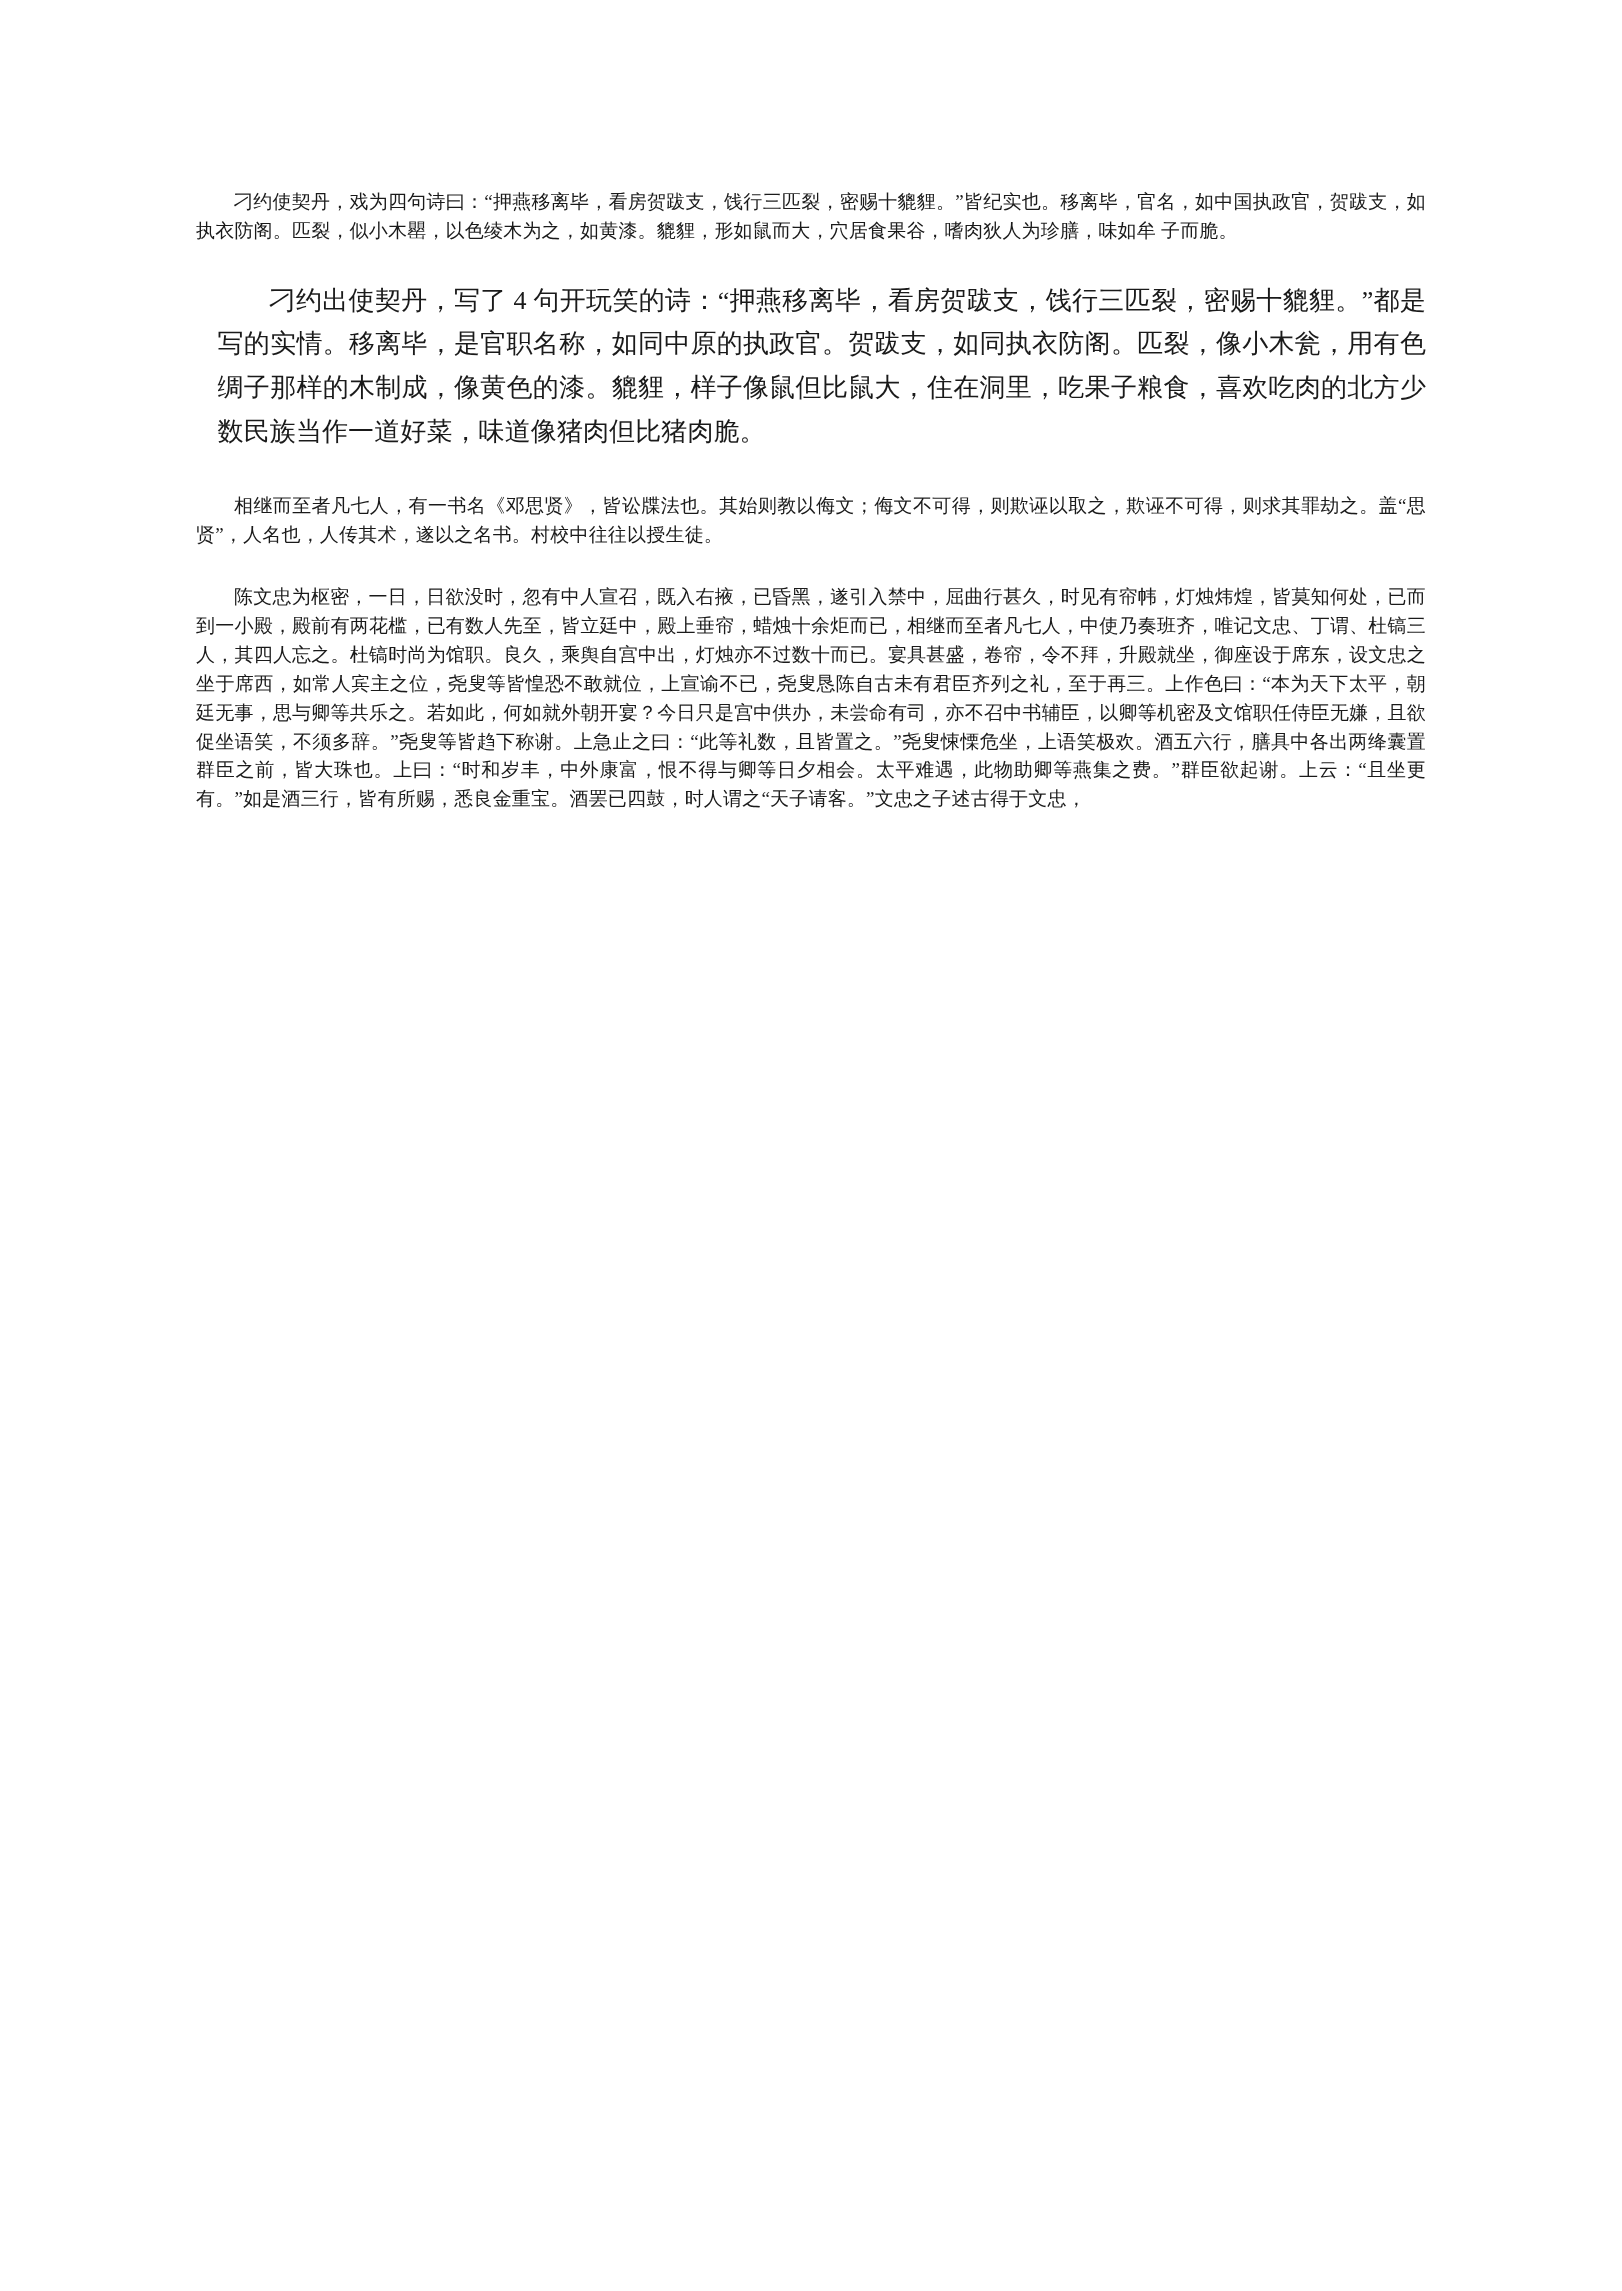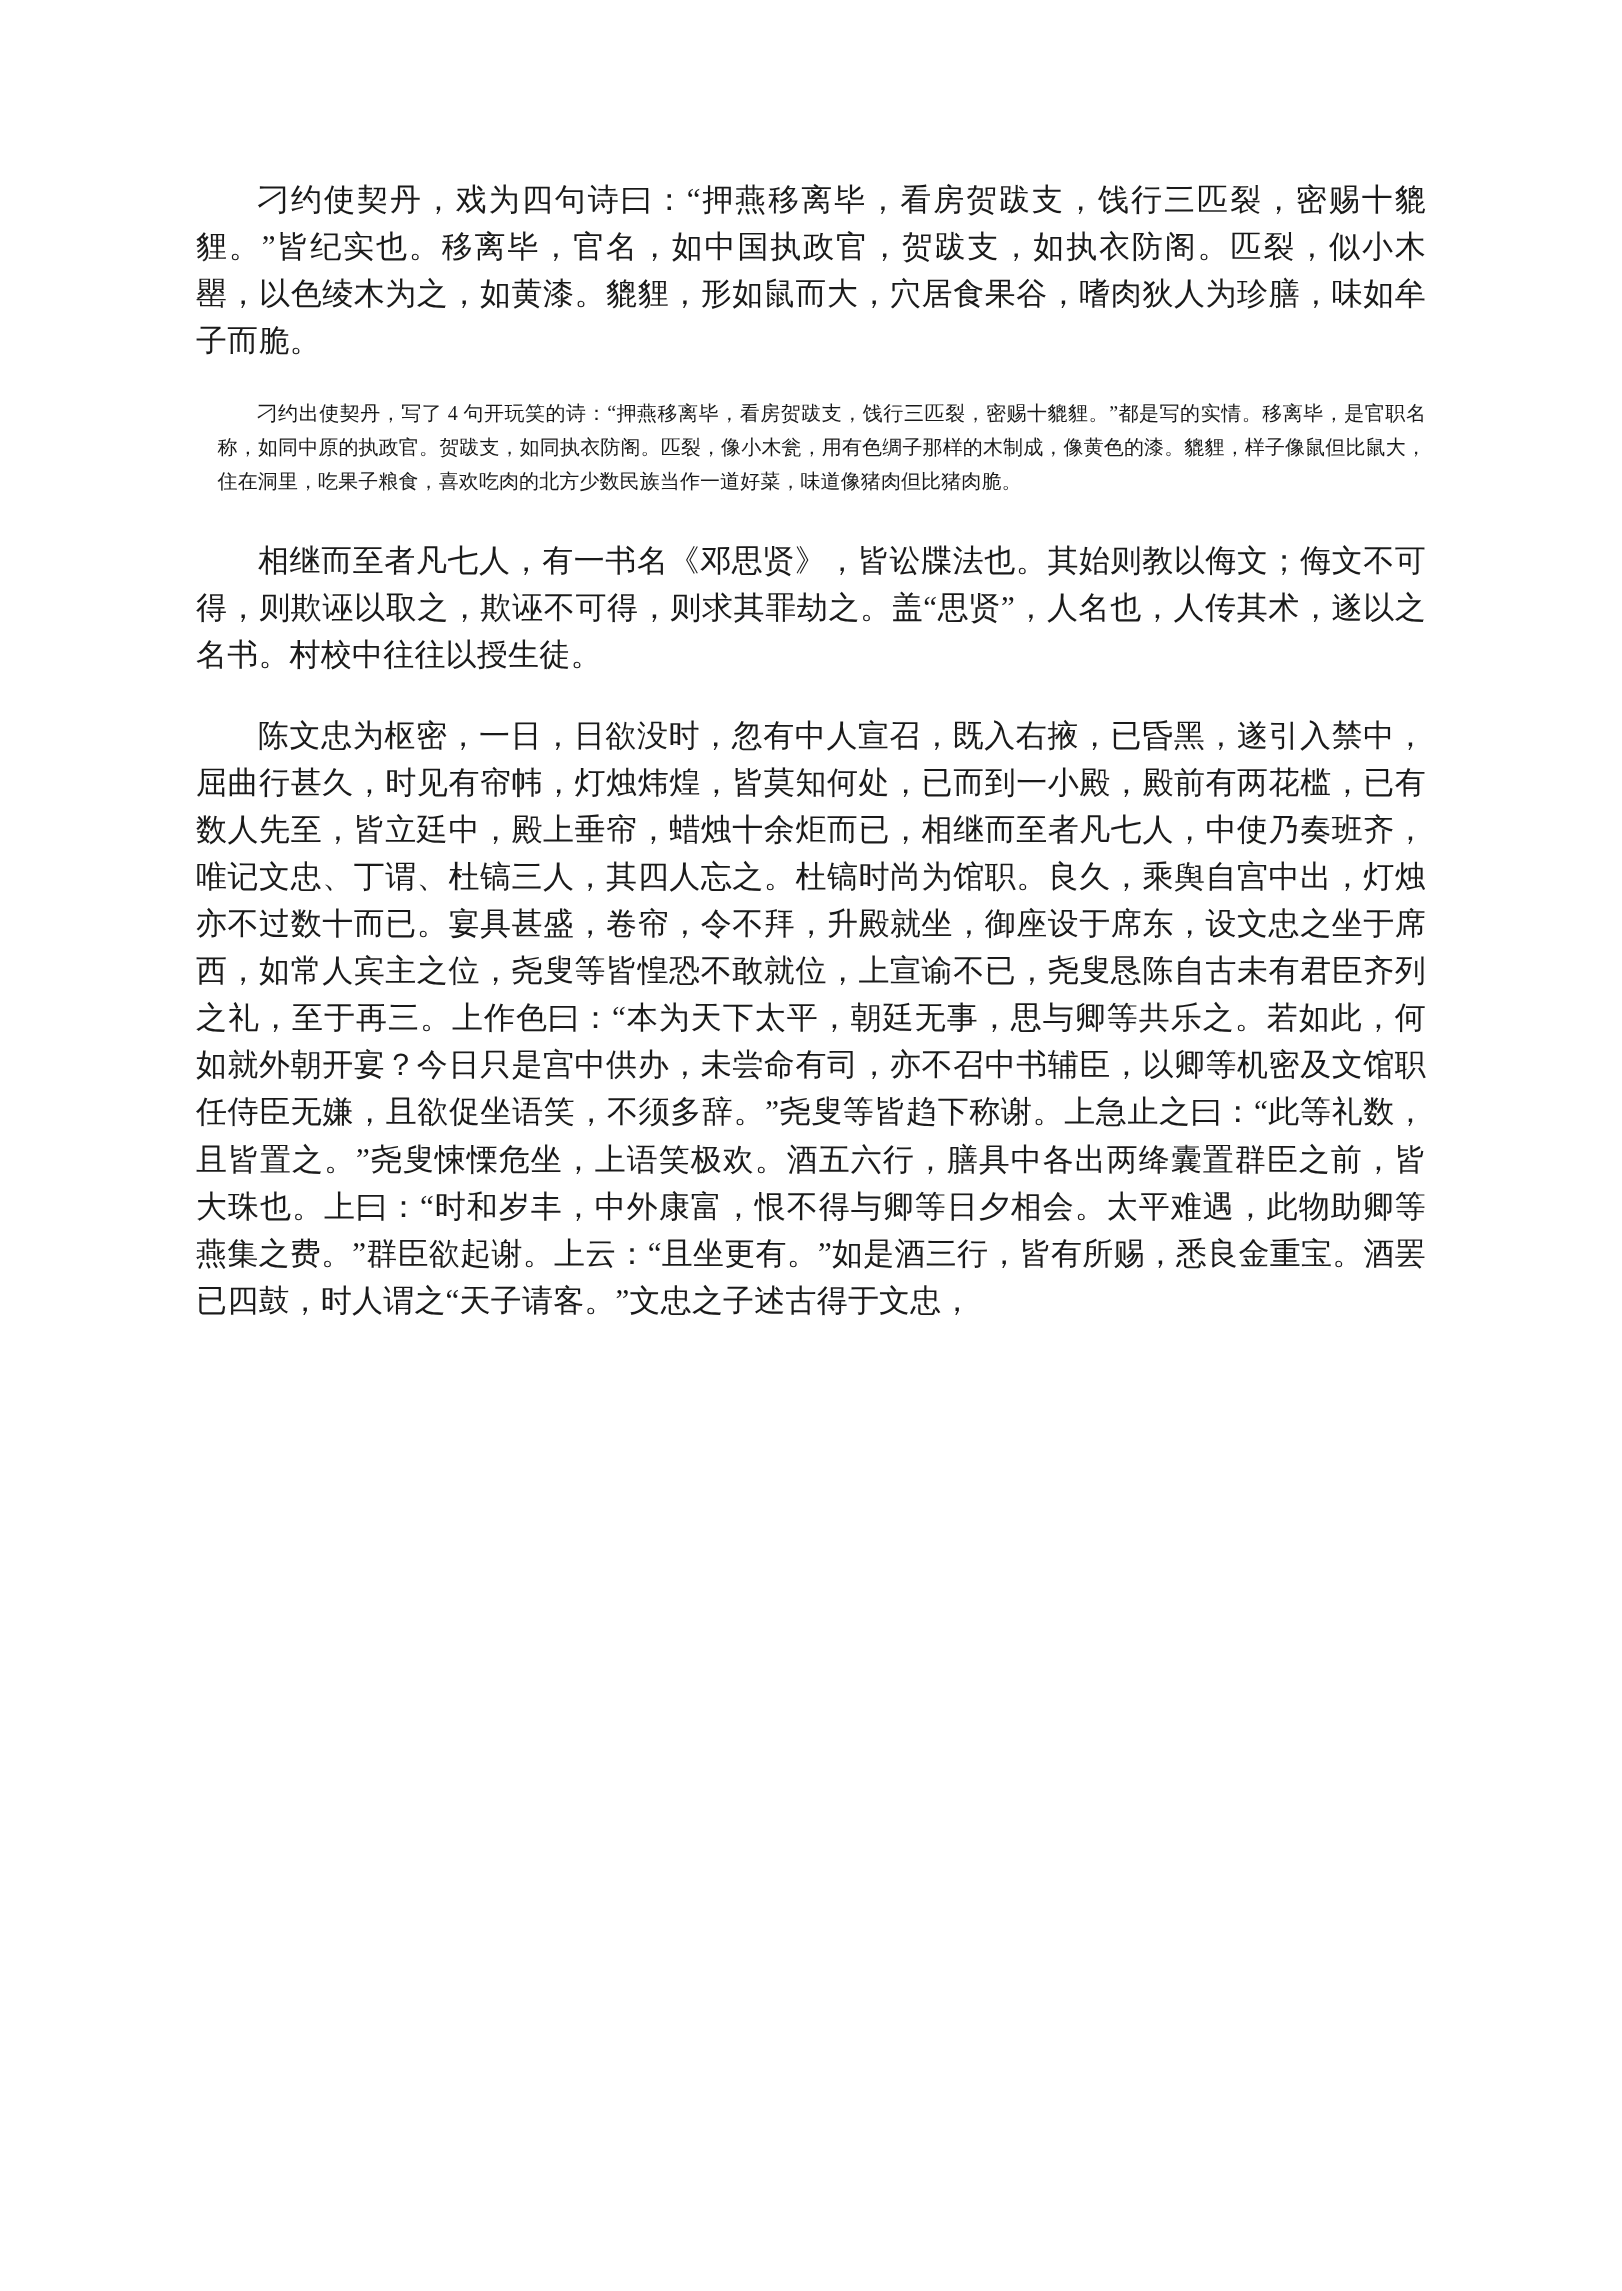--- a/index.html
+++ b/index.html
@@ -20,31 +20,31 @@
     height: 2292px;
     box-sizing: border-box;
     padding: 172px 196px 0 196px;
     background: #ffffff;
   }
   .content {
     width: 1230px;
   }
   
   p.main {
-    font-size: 31px;
+    font-size: 19px;
     line-height: 1.52;
     text-align: justify;
     text-justify: inter-ideograph;
-    margin: 4px 0 33px 0;
+    margin: 16px 0 33px 0;
     text-indent: 2em;
     letter-spacing: 0.2px;
   }
   
   p.note {
-    font-size: 20px;
+    font-size: 26px;
     line-height: 1.68;
     text-align: justify;
     text-justify: inter-ideograph;
     margin: 0 0 39px 0;
     text-indent: 2em;
     padding-left: 21.6px;
     letter-spacing: 0.1px;
     color: #1a1a1a;
   }
   p.main:last-child, p.note:last-child { margin-bottom: 0; }

